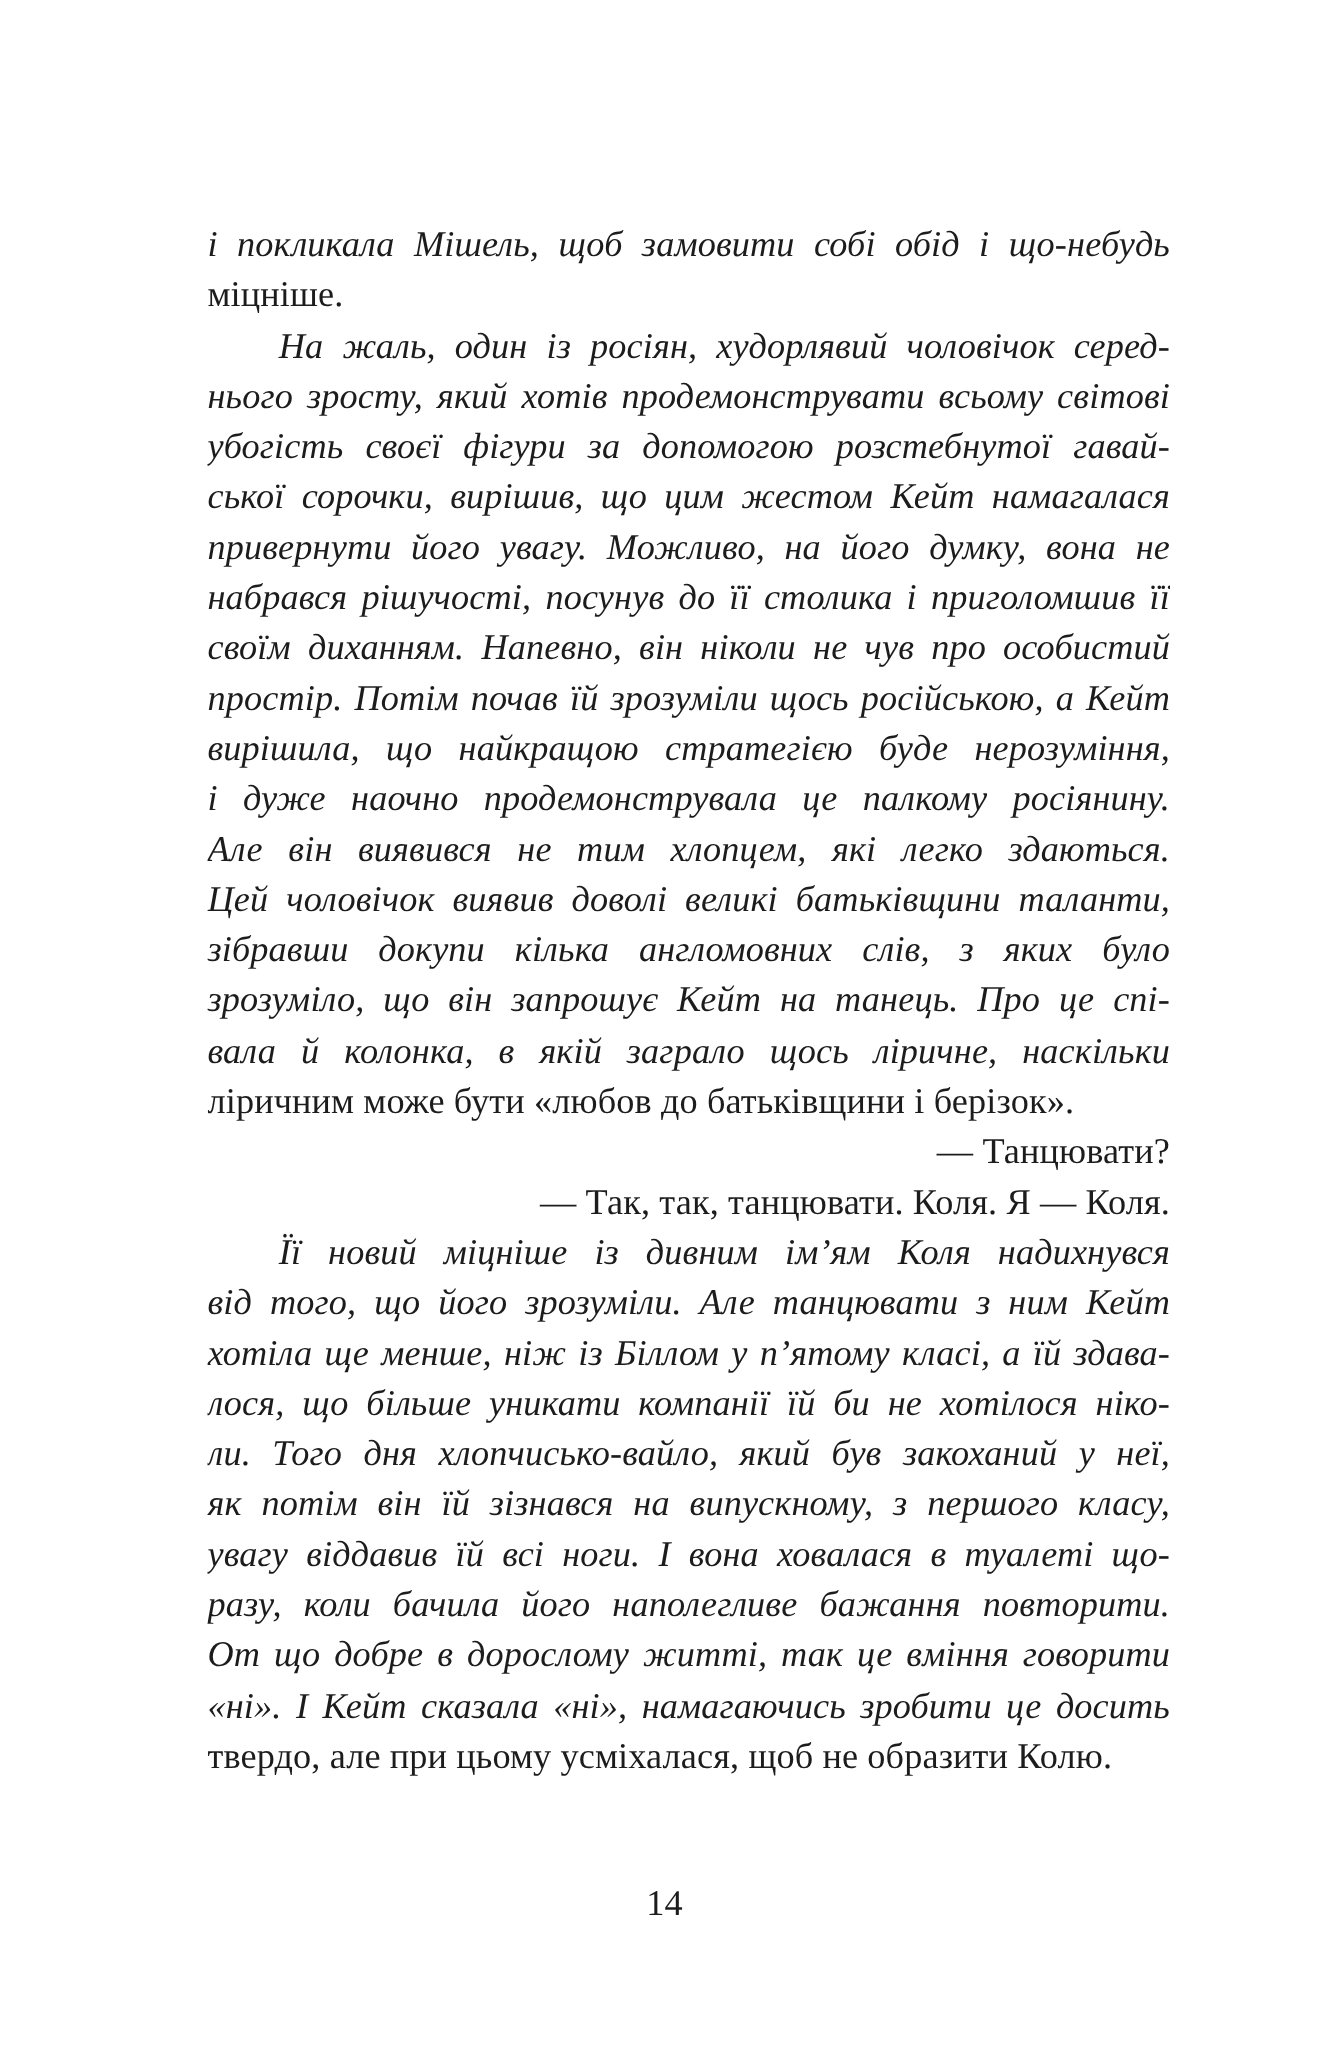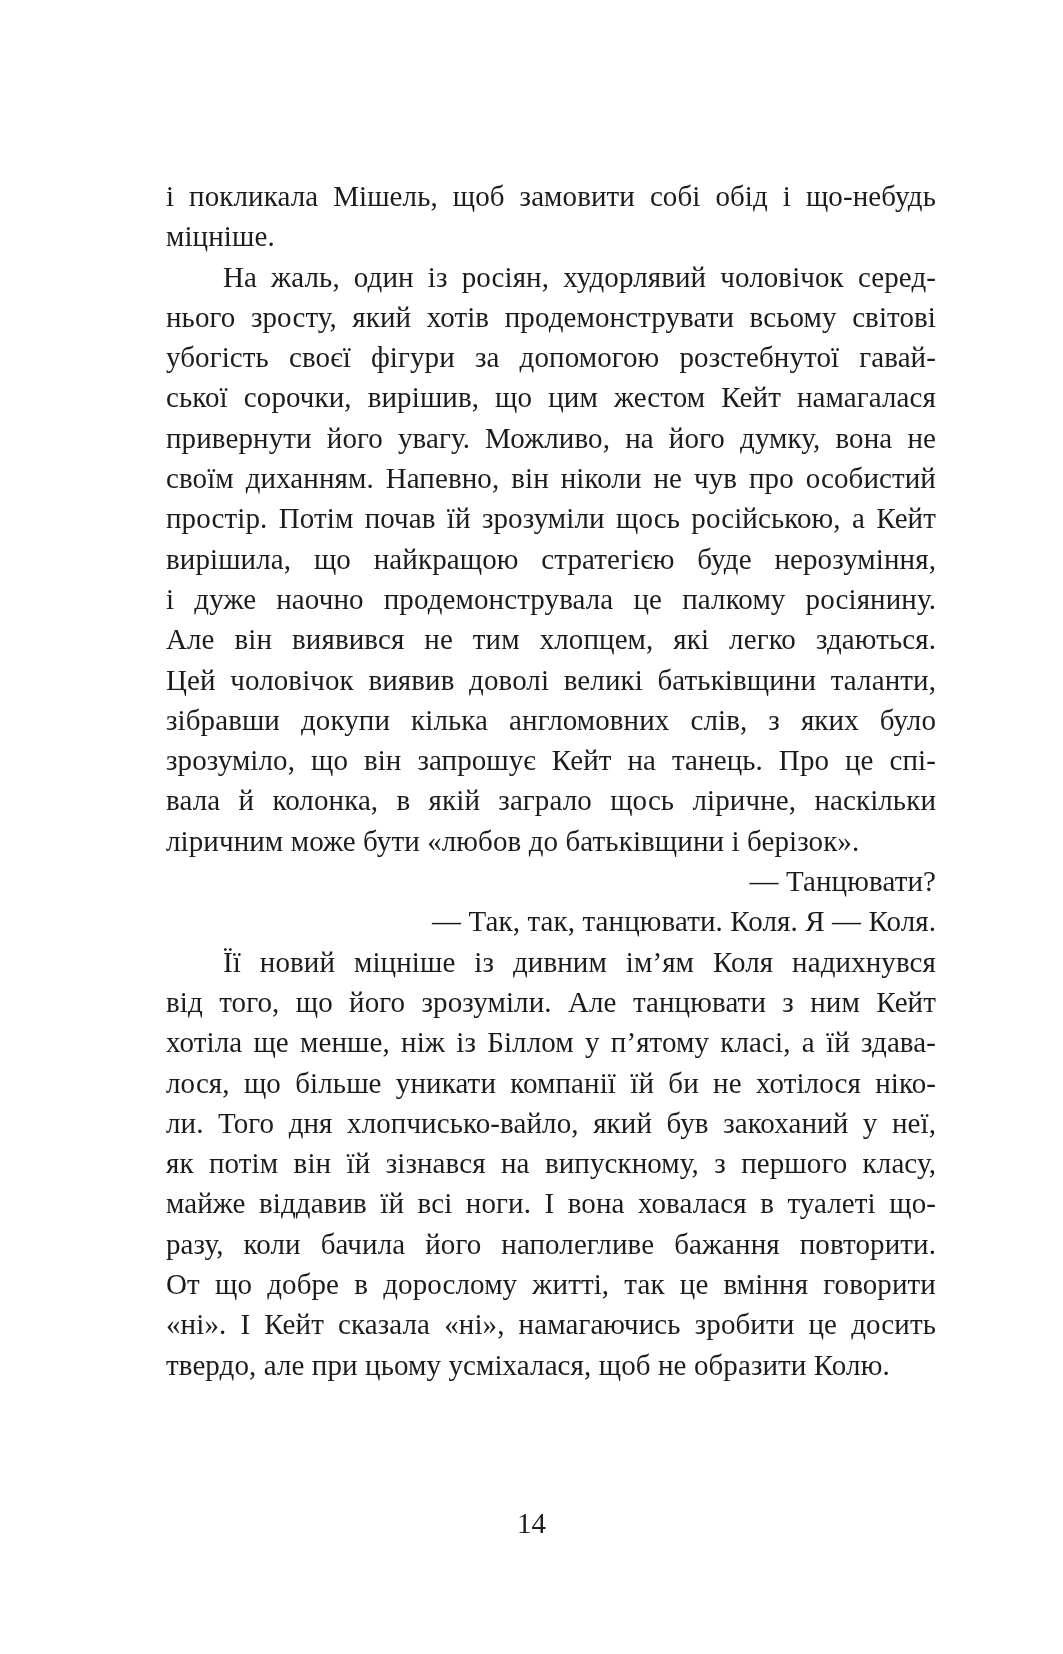--- a/index.html
+++ b/index.html
@@ -30,20 +30,21 @@
     font-size: 29px;
     line-height: 40.3px;
     height: 40.3px;
     overflow: hidden;
     text-align: left;
     letter-spacing: 0.1px;
   }
   .line.just {
     text-align: justify;
     text-align-last: justify;
+    font-style: italic;
   }
   .line.ind {
     padding-left: 57px;
     text-align: right;
   }
   .page-number {
     position: absolute;
     top: 1503px;
     left: 0;
     width: 1063px;
@@ -58,38 +59,39 @@
 
 <div class="page">
   <div class="text-block">
       <div class="line just">і покликала Мішель, щоб замовити собі обід і що-небудь</div>
       <div class="line">міцніше.</div>
       <div class="line just ind">На жаль, один із росіян, худорлявий чоловічок серед-</div>
       <div class="line just">нього зросту, який хотів продемонструвати всьому світові</div>
       <div class="line just">убогість своєї фігури за допомогою розстебнутої гавай-</div>
       <div class="line just">ської сорочки, вирішив, що цим жестом Кейт намагалася</div>
       <div class="line just">привернути його увагу. Можливо, на його думку, вона не</div>
+      <div class="line just">набрався рішучості, посунув до її столика і приголомшив її</div>
       <div class="line just">своїм диханням. Напевно, він ніколи не чув про особистий</div>
       <div class="line just">простір. Потім почав їй зрозуміли щось російською, а Кейт</div>
       <div class="line just">вирішила, що найкращою стратегією буде нерозуміння,</div>
       <div class="line just">і дуже наочно продемонструвала це палкому росіянину.</div>
       <div class="line just">Але він виявився не тим хлопцем, які легко здаються.</div>
       <div class="line just">Цей чоловічок виявив доволі великі батьківщини таланти,</div>
       <div class="line just">зібравши докупи кілька англомовних слів, з яких було</div>
       <div class="line just">зрозуміло, що він запрошує Кейт на танець. Про це спі-</div>
       <div class="line just">вала й колонка, в якій заграло щось ліричне, наскільки</div>
       <div class="line">ліричним може бути «любов до батьківщини і берізок».</div>
       <div class="line ind">— Танцювати?</div>
       <div class="line ind">— Так, так, танцювати. Коля. Я — Коля.</div>
       <div class="line just ind">Її новий міцніше із дивним ім’ям Коля надихнувся</div>
       <div class="line just">від того, що його зрозуміли. Але танцювати з ним Кейт</div>
       <div class="line just">хотіла ще менше, ніж із Біллом у п’ятому класі, а їй здава-</div>
       <div class="line just">лося, що більше уникати компанії їй би не хотілося ніко-</div>
       <div class="line just">ли. Того дня хлопчисько-вайло, який був закоханий у неї,</div>
       <div class="line just">як потім він їй зізнався на випускному, з першого класу,</div>
-      <div class="line just">майже віддавив їй всі ноги. І вона ховалася в туалеті що-</div>
+      <div class="line just">увагу віддавив їй всі ноги. І вона ховалася в туалеті що-</div>
       <div class="line just">разу, коли бачила його наполегливе бажання повторити.</div>
       <div class="line just">От що добре в дорослому житті, так це вміння говорити</div>
       <div class="line just">«ні». І Кейт сказала «ні», намагаючись зробити це досить</div>
       <div class="line">твердо, але при цьому усміхалася, щоб не образити Колю.</div>
     </div>
   <div class="page-number">14</div>
 </div>
 
 </body></html>

